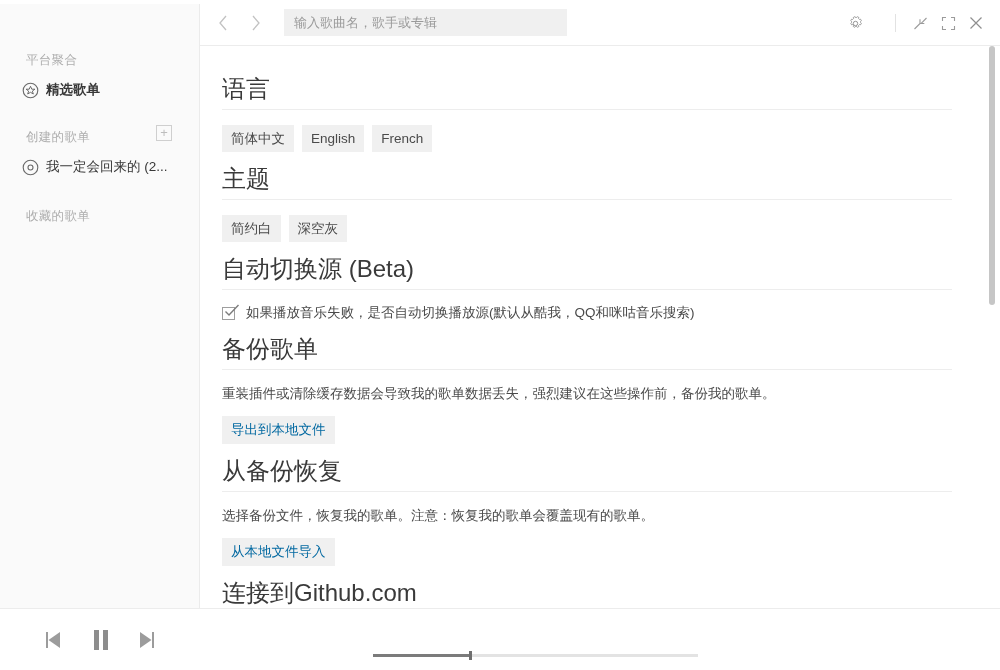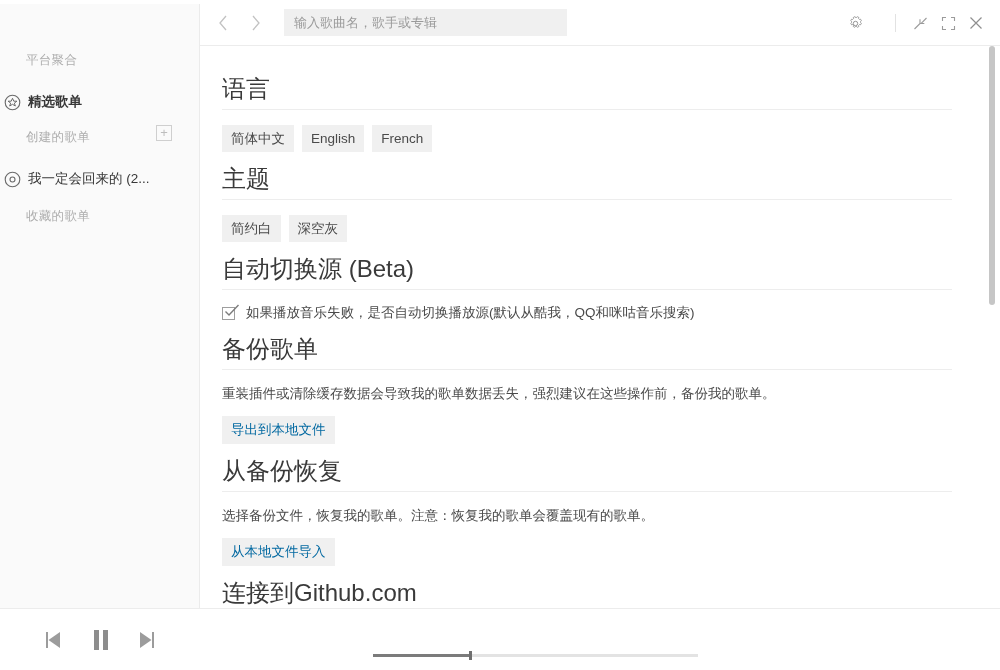--- a/index.html
+++ b/index.html
@@ -32,23 +32,23 @@
   .add-box {
     position: absolute; right: 27px; top: -4px;
     width: 16px; height: 16px;
     border: 1px solid #cfcfcf;
     color: #bdbdbd;
     font-size: 13px; line-height: 14px; text-align: center;
     background: #fafafa;
     cursor: pointer;
   }
   .side-item {
-    display: flex; align-items: flex-end;
+    display: flex; align-items: flex-start;
     height: 30px;
-    padding-left: 4px;
+    padding-left: 22px;
     cursor: pointer;
   }
   .side-item .ico { width: 24px; height: 18px; display:flex; align-items:center; }
   .side-item .lbl {
     font-size: 13.5px; color: #383838;
     white-space: nowrap; overflow: hidden;
     max-width: 150px;
   }
 
   

